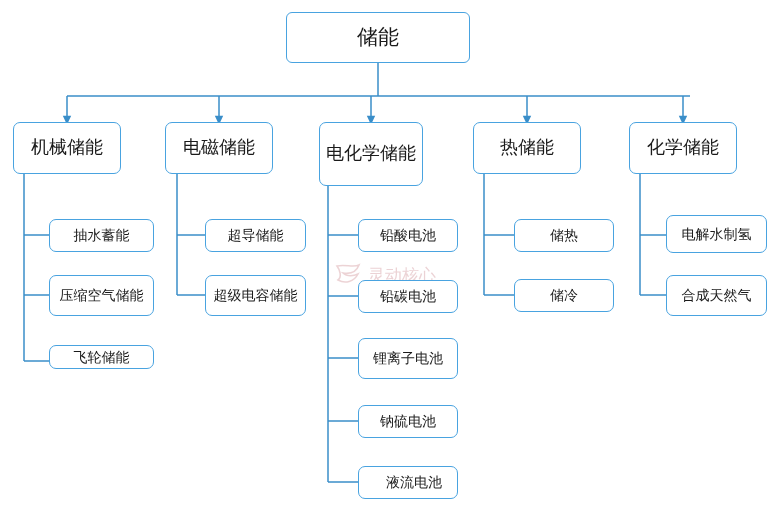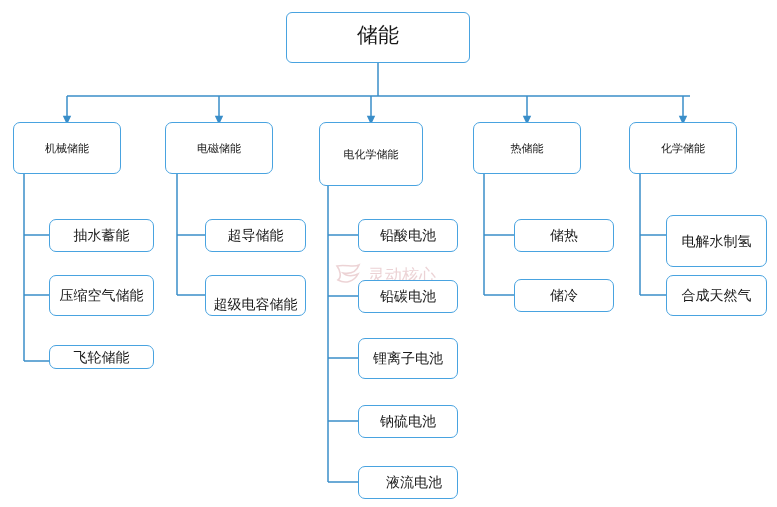--- a/index.html
+++ b/index.html
@@ -35,24 +35,23 @@
     justify-content: center;
     text-align: center;
     color: #1a1a1a;
     line-height: 1.18;
     padding: 2px 4px;
     z-index: 2;
   }
   .node.root {
     font-size: 21px;
     border-radius: 6px;
-    font-family: Liberation Mono, monospace;
   }
   .node.level1 {
-    font-size: 11px;
+    font-size: 18px;
   }
   .node.level2 {
     font-size: 14px;
   }
   .watermark {
     position: absolute;
     left: 333px;
     top: 255px;
     width: 118px;
     height: 40px;
@@ -149,21 +148,21 @@
   <div class="node level2" style="left:49px; top:275px; width:105px; height:41px;">
     <span>压缩空气储能</span>
   </div>
   <div class="node level2" style="left:49px; top:345px; width:105px; height:24px;">
     <span>飞轮储能</span>
   </div>
 
   <div class="node level2" style="left:205px; top:219px; width:101px; height:33px;">
     <span>超导储能</span>
   </div>
-  <div class="node level2" style="left:205px; top:275px; width:101px; height:41px;align-items:flex-end;">
+  <div class="node level2" style="left:205px; top:275px; width:101px; height:41px;">
     <span>超级电容储能</span>
   </div>
 
   <div class="node level2" style="left:358px; top:219px; width:100px; height:33px;">
     <span>铅酸电池</span>
   </div>
   <div class="node level2" style="left:358px; top:280px; width:100px; height:33px;">
     <span>铅碳电池</span>
   </div>
   <div class="node level2" style="left:358px; top:338px; width:100px; height:41px;">
@@ -176,21 +175,21 @@
     <span>液流电池</span>
   </div>
 
   <div class="node level2" style="left:514px; top:219px; width:100px; height:33px;">
     <span>储热</span>
   </div>
   <div class="node level2" style="left:514px; top:279px; width:100px; height:33px;">
     <span>储冷</span>
   </div>
 
-  <div class="node level2" style="left:666px; top:215px; width:101px; height:52px;justify-content:center;">
+  <div class="node level2" style="left:666px; top:215px; width:101px; height:38px;justify-content:center;">
     <span>电解水制氢</span>
   </div>
   <div class="node level2" style="left:666px; top:275px; width:101px; height:41px;">
     <span>合成天然气</span>
   </div>
 
   <div class="watermark">
     <svg class="wm-mark" viewBox="0 0 30 30">
       <path d="M4,6 C13,4 20,8 26,5 C23,13 16,14 10,13 C14,17 21,16 25,14 C21,22 12,24 5,20 C9,17 7,10 4,6 Z" fill="none" stroke="#dba9ad" stroke-width="1.6"></path>
     </svg>

